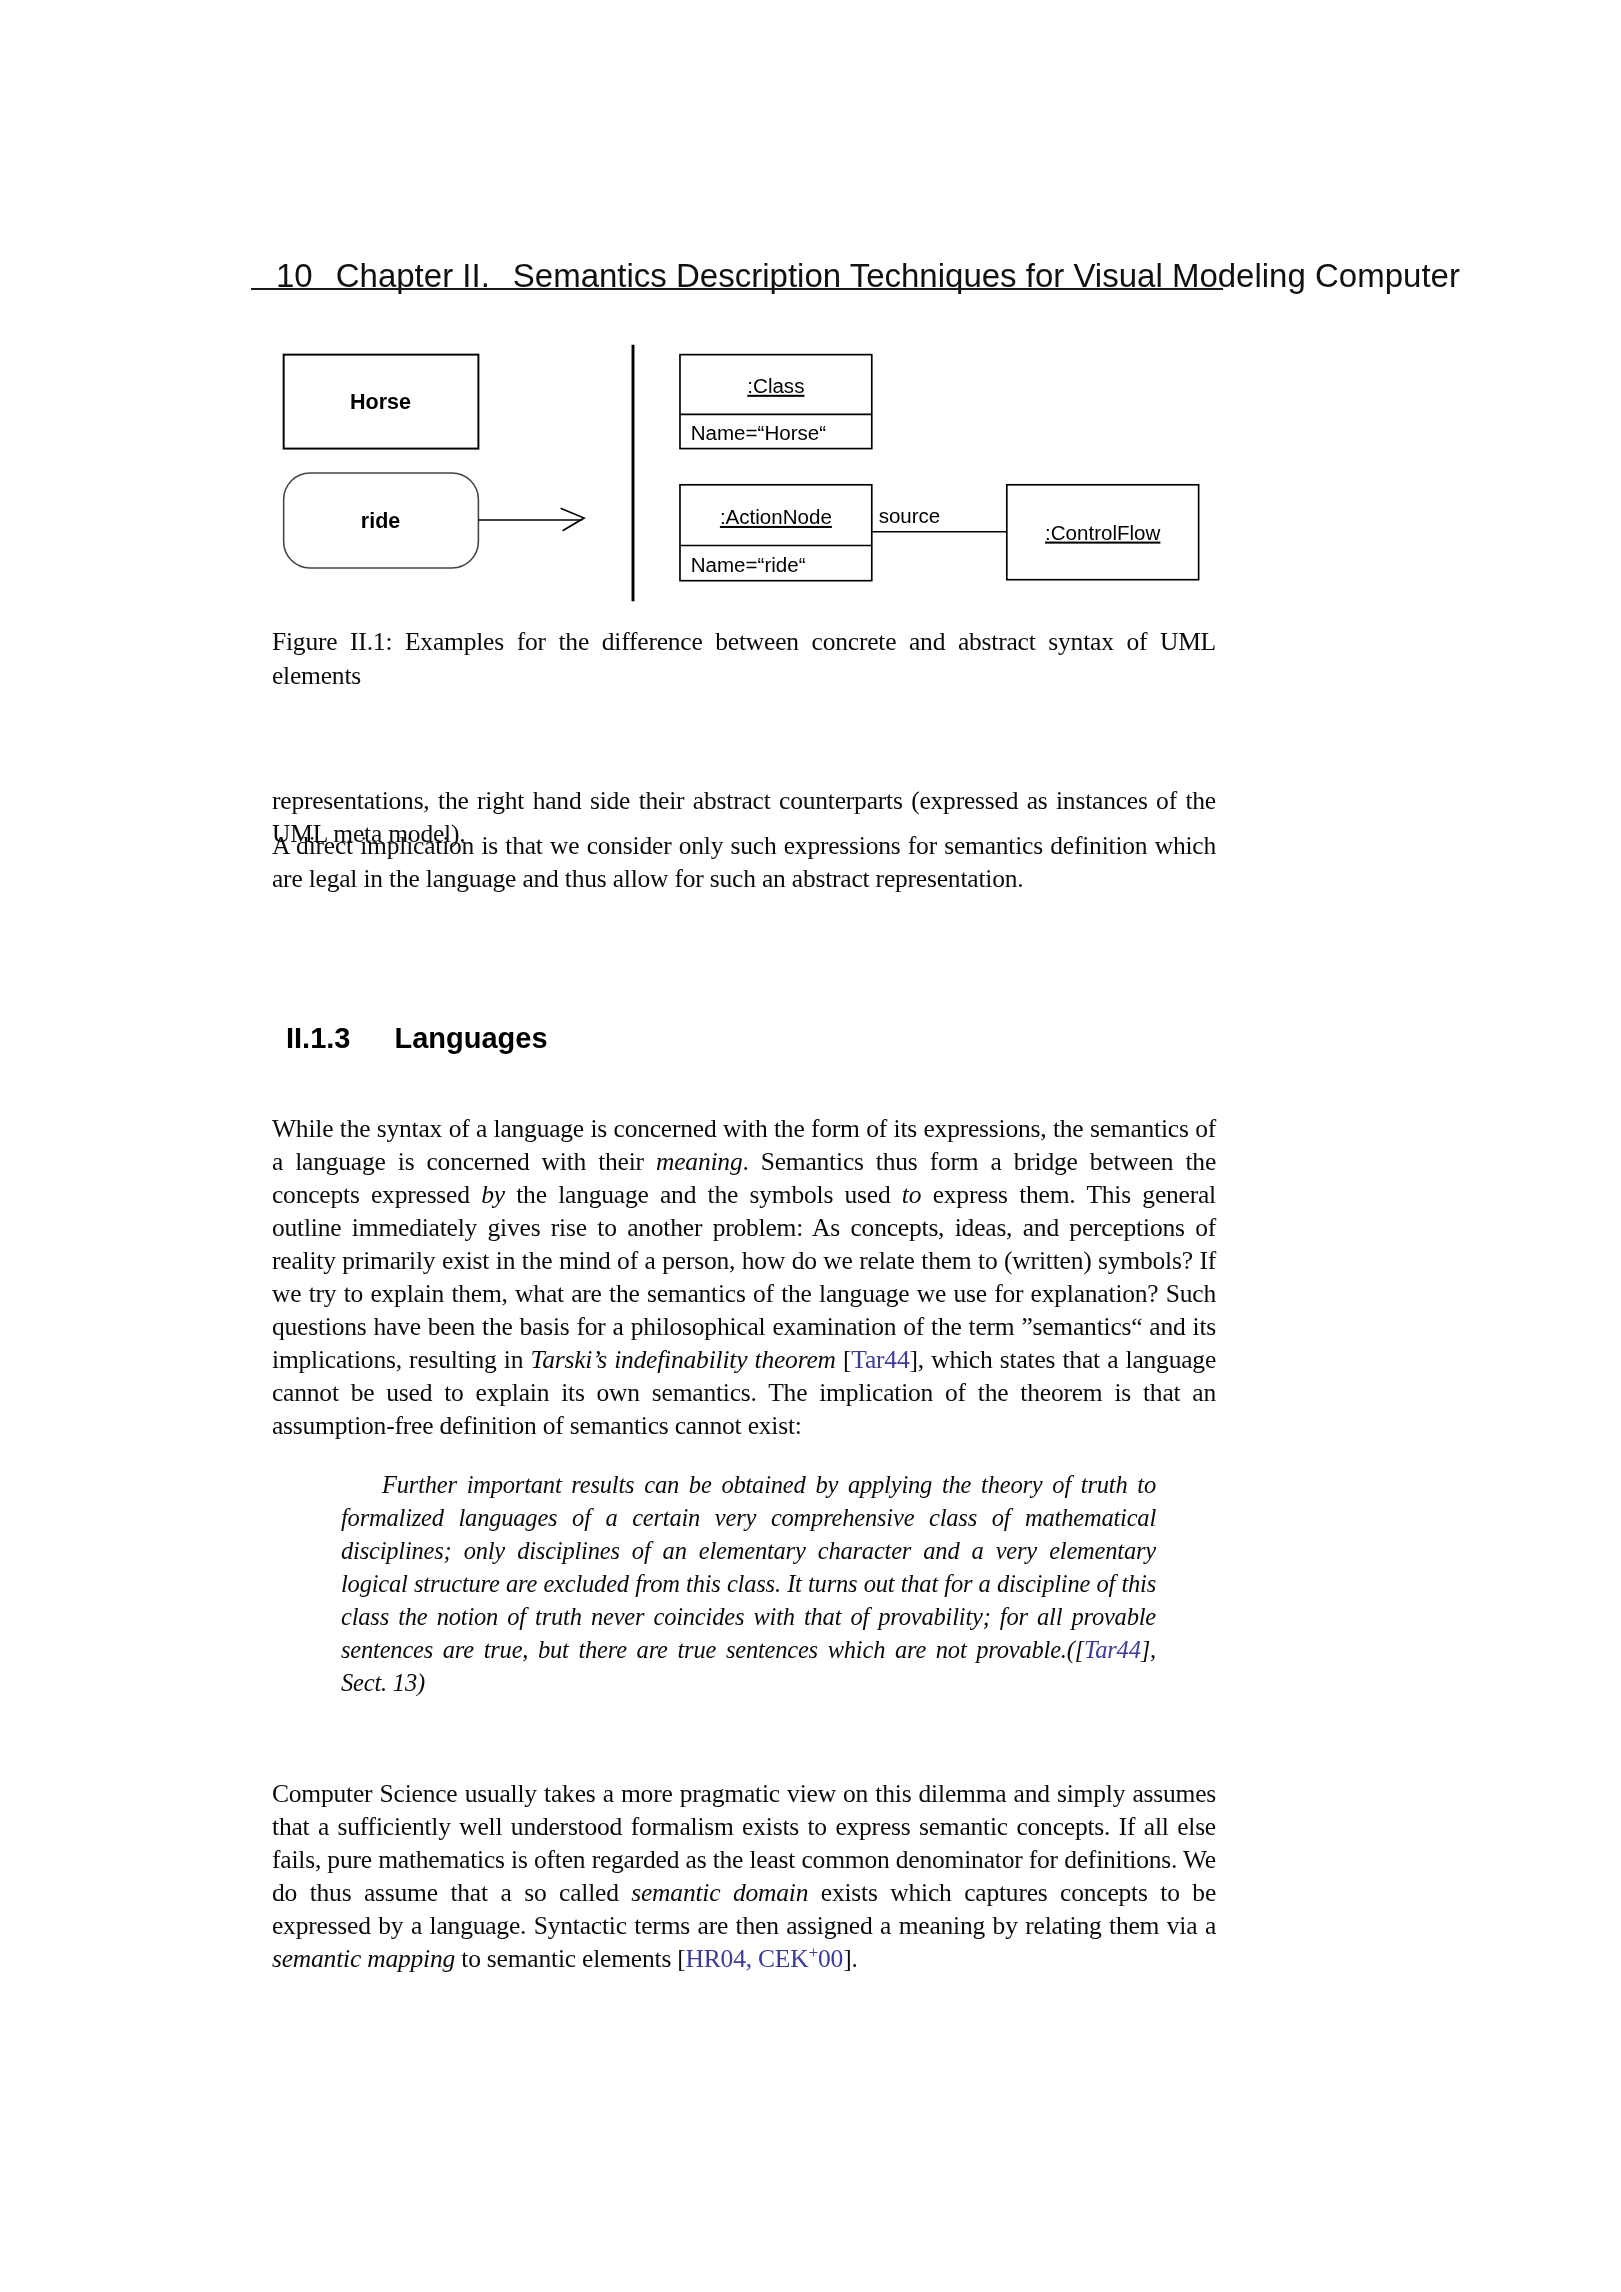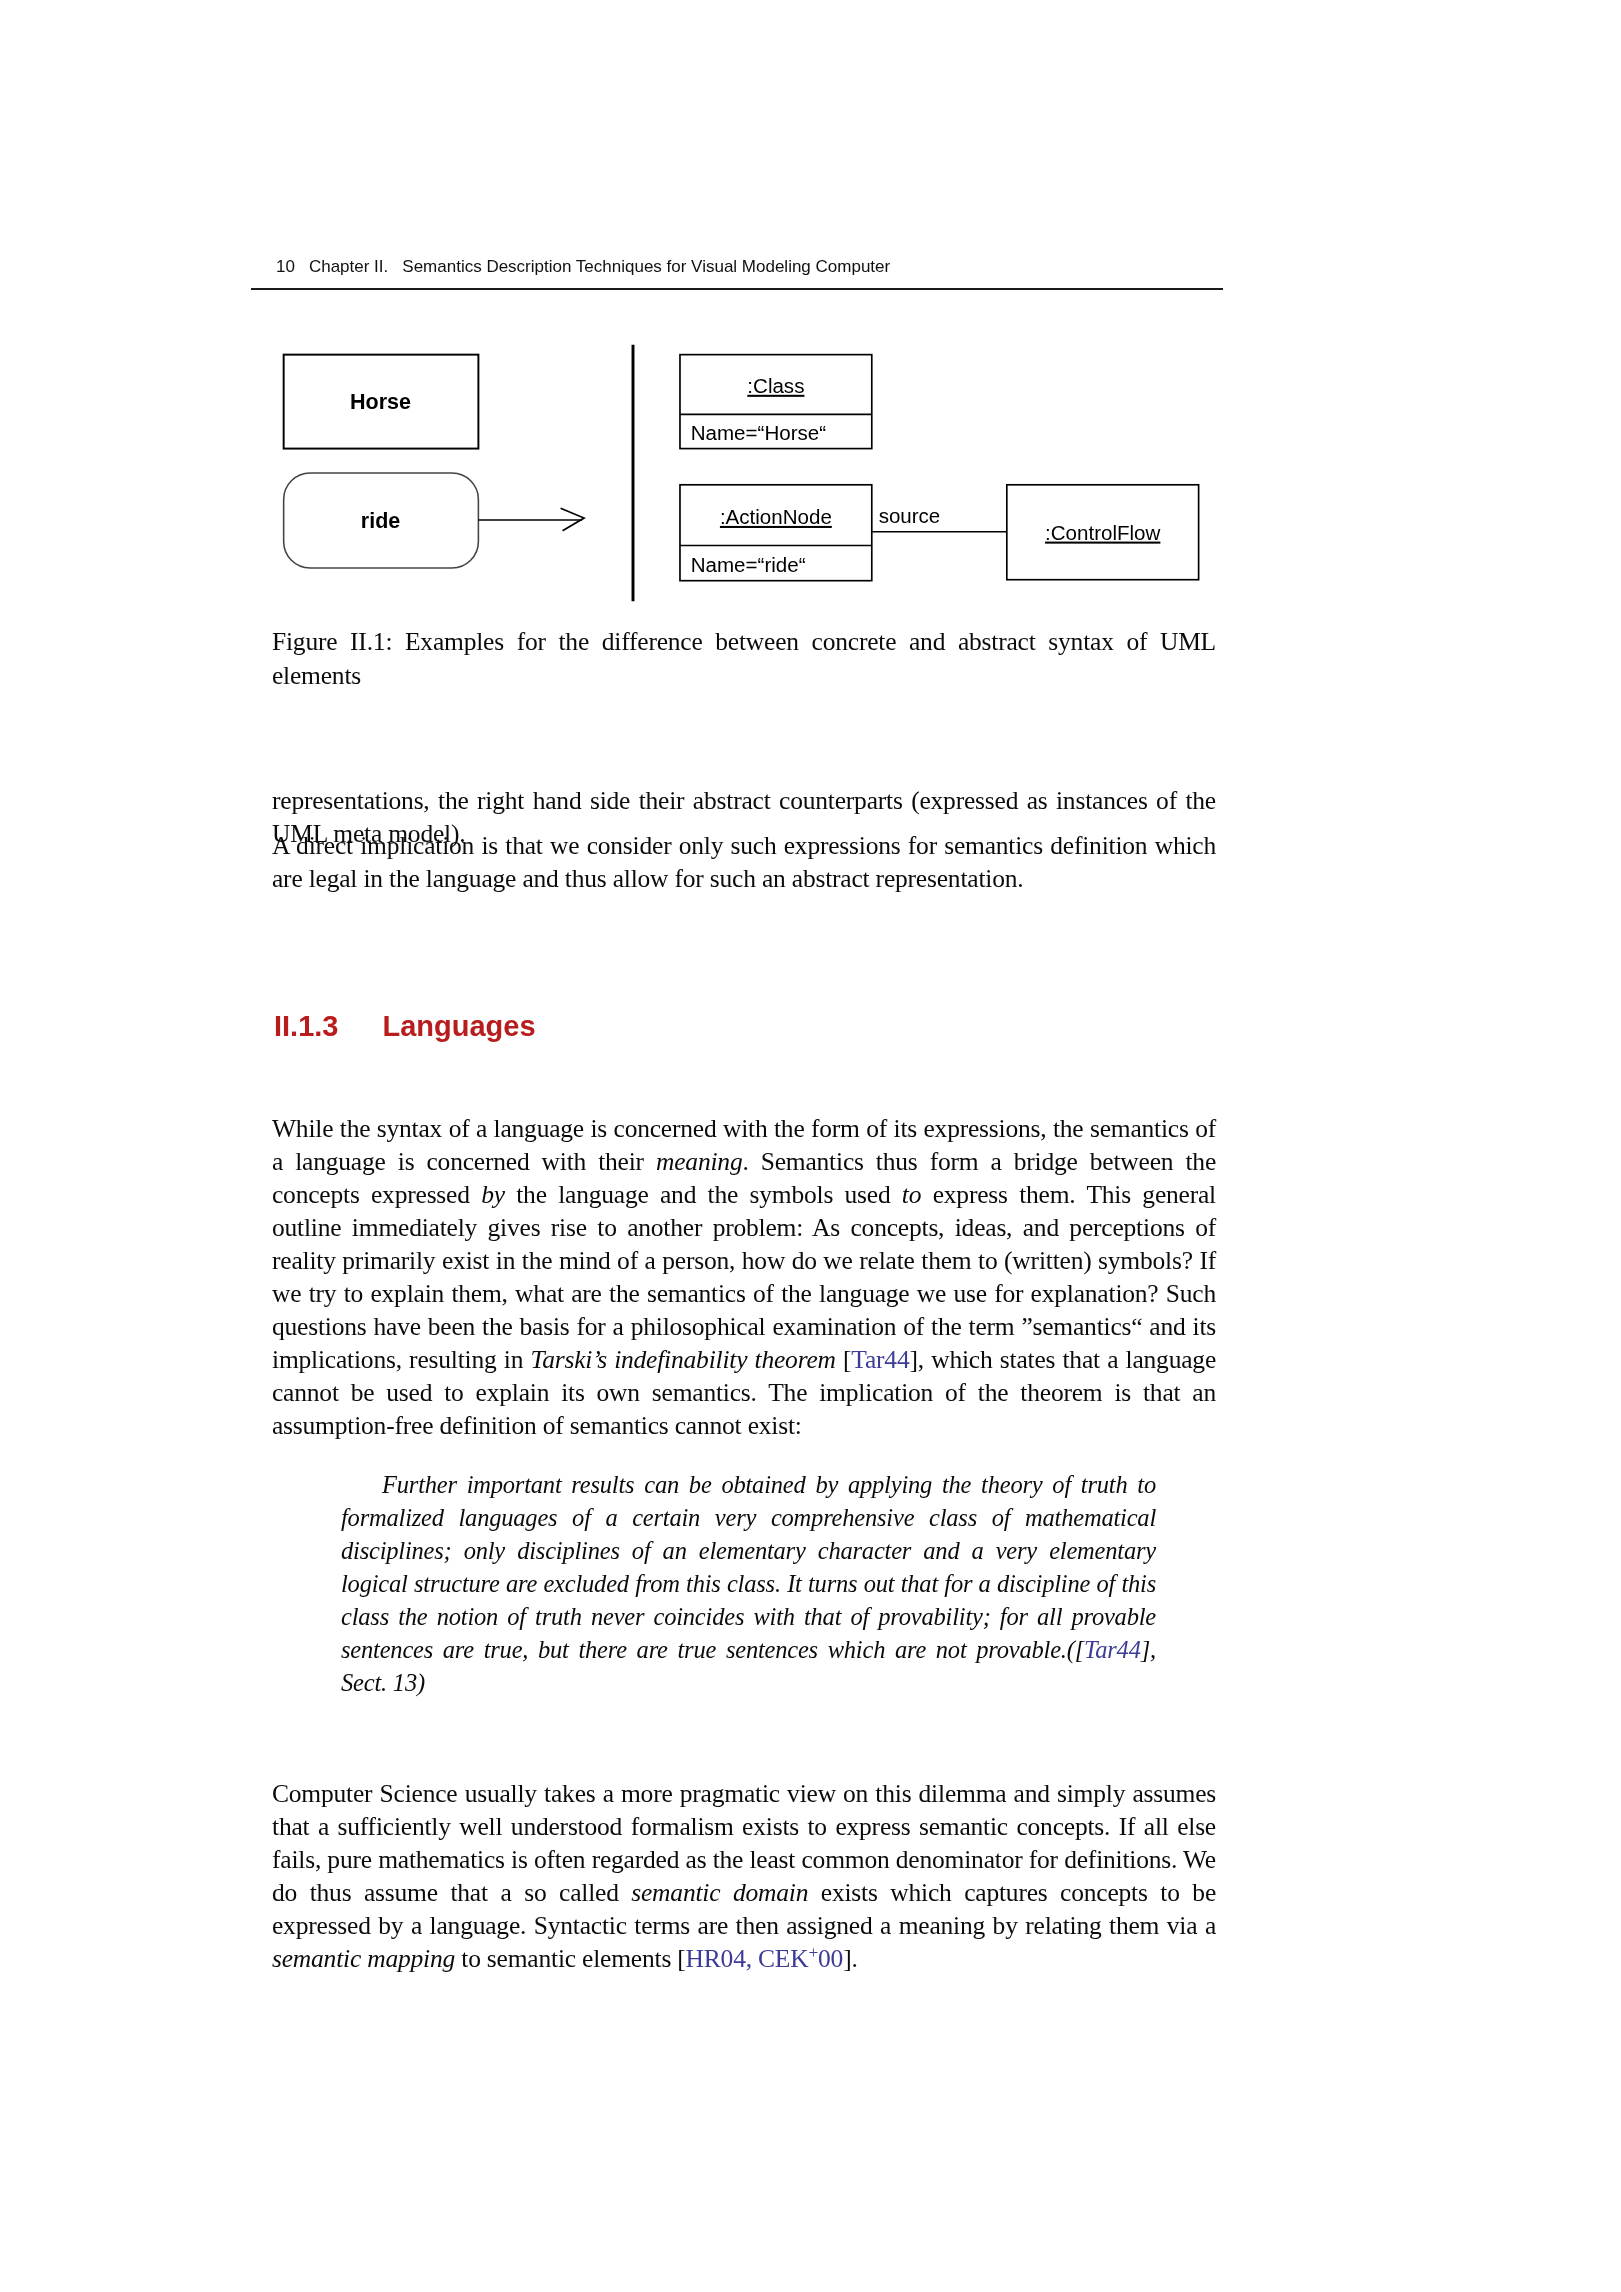--- a/index.html
+++ b/index.html
@@ -4,22 +4,22 @@
 <style>
   html,body { margin:0; padding:0; background:#ffffff; }
   .page {
     position:relative; width:1621px; height:2293px; background:#ffffff;
     overflow:hidden;
     font-family:"Liberation Serif", serif; color:#0b0b0b;
   }
   
   .running-header {
     position:absolute; left:276px; top:257px; width:961px;
-    display:flex; gap:14px; align-items:baseline;
-    font-family:"Liberation Sans", sans-serif; font-size:17px; color:#111;
+    display:flex; gap:23px; align-items:baseline;
+    font-family:"Liberation Sans", sans-serif; font-size:33px; color:#111;
     white-space:nowrap;
   }
   .header-rule {
     position:absolute; left:251px; top:288px; width:972px; height:0;
     border-top:2.9px solid #1c1c1c;
   }
   
   .figure-svg { position:absolute; left:272px; top:338px; }
   .figure-svg text { font-family:"Liberation Sans", sans-serif; fill:#000; }
   .fig-label { font-weight:bold; font-size:22px; }
@@ -32,23 +32,23 @@
   }
   .bodypar {
     position:absolute; left:272px; width:944px;
     font-size:25.5px; line-height:33px; text-align:justify; letter-spacing:-0.2px;
   }
   .p1 { top:758px; }
   .p2 { top:803px; }
   .p3 { top:1086px; }
   .p4 { top:1753px;margin-top:24px; }
   .section-heading {
-    position:absolute; left:274px; top:1010px; margin:0;
+    position:absolute; left:274px; top:1010px; margin:12px;
     font-family:"Liberation Sans", sans-serif; font-weight:bold;
-    font-size:29px; color:#b91c1c; display:flex; gap:44px;
+    font-size:29px; color:#000000; display:flex; gap:44px;
   }
   .quote {
     position:absolute; left:341px; top:1468px; width:815px; margin:0;
     font-size:24.5px; line-height:33px; font-style:italic;
     text-align:justify; text-indent:41px; letter-spacing:-0.2px;
   }
   .it { font-style:italic; }
   .cite { color:#3c3c96; }
   .sup { vertical-align:super; font-size:0.68em; line-height:0; }
 </style>

